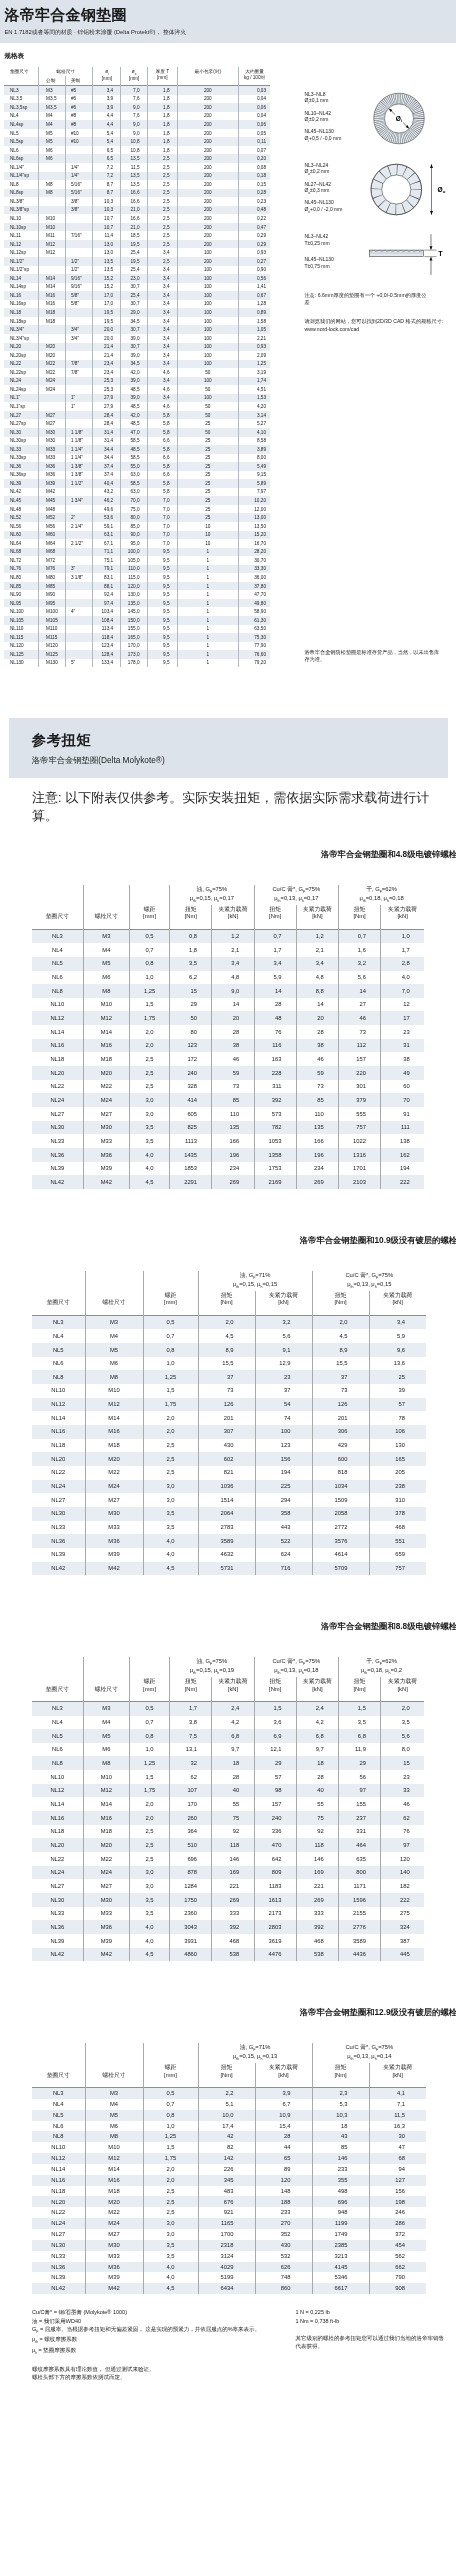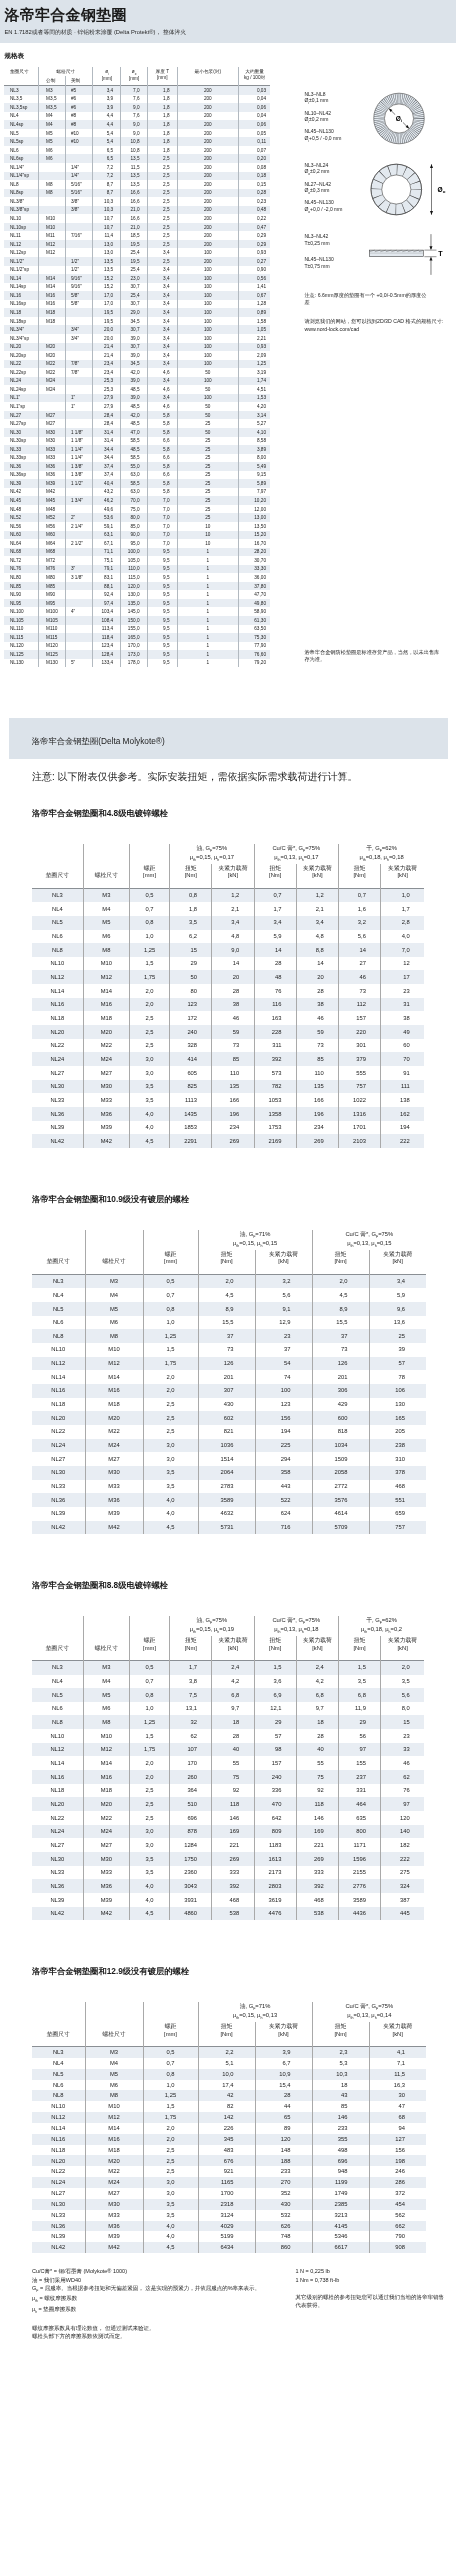--- a/index.html
+++ b/index.html
@@ -50,24 +50,24 @@
   .tol-item .tol{display:block;}
   .tol-svg{flex:1;}
   svg text{font-family:"Liberation Sans","DejaVu Sans",sans-serif;}
   .note-block{font-size:5.2px;line-height:1.4;margin-bottom:12px;width:127px;}
   .stock-note{margin-top:auto;font-size:5.2px;line-height:1.45;width:135px;}
 
   
   .torque-band{background:var(--band);margin:51px 8.8px 0 8.8px;padding:13.2px 11px 12px 23px;}
   .torque-band h2{margin:0;font-size:14.3px;font-weight:bold;letter-spacing:0.6px;}
   .torque-band .sub{margin-top:4.4px;font-size:8.3px;}
-  .torque-note{margin:11px 8.8px 0 32px;font-size:10px;}
+  .torque-note{margin:11px 8.8px 0 32px;font-size:13px;}
 
   .ttable{margin-left:32px;}
-  .ttable h3{margin:46px 0 0 0;font-size:8.3px;font-weight:bold;}
+  .ttable h3{margin:46px 0 0 0;font-size:8.3px;font-weight:bold;text-align:right;}
   .ttable.first h3{margin-top:24px;}
   .torque-table{margin-top:25px;table-layout:fixed;font-size:5.8px;}
   .torque-table.t3{width:392px;}
   .torque-table.t2{width:393px;}
   .torque-table thead{border-bottom:0.6px solid var(--rule);}
   .torque-table th{font-weight:normal;line-height:1.3;padding:1.1px 0.6px;}
   .torque-table th.side{vertical-align:bottom;text-align:center;padding-bottom:7.7px;}
   .torque-table th.grp{text-align:center;padding-bottom:1.1px;}
   .torque-table th.colh{text-align:center;vertical-align:top;padding-bottom:7.7px;}
   .torque-table .bl{border-left:0.6px solid #a9a9a9;}
@@ -904,20 +904,21 @@
 
       <div class="note-block">注意: 6.6mm厚度的垫圈有一个 +0,0/-0.5mm的厚度公差</div>
 
       <div class="note-block" style="width:144px">请浏览我们的网站，您可以找到2D/3D CAD 格式的规格尺寸: www.nord-lock.com/cad</div>
 
       <div class="stock-note">洛帝牢合金钢防松垫圈是标准存货产品，当然，以未出售库存为准。</div>
     </div>
   </div>
 
   <div class="torque-band">
+    <h2>参考扭矩</h2>
     <div class="sub">洛帝牢合金钢垫圈(Delta Molykote®)</div>
   </div>
 
   <div class="torque-note">注意: 以下附表仅供参考。实际安装扭矩，需依据实际需求载荷进行计算。</div>
 
   <section class="ttable first">
     <h3>洛帝牢合金钢垫圈和4.8级电镀锌螺栓</h3>
     <table class="torque-table t3">
       <colgroup>
         <col style="width:51px">

